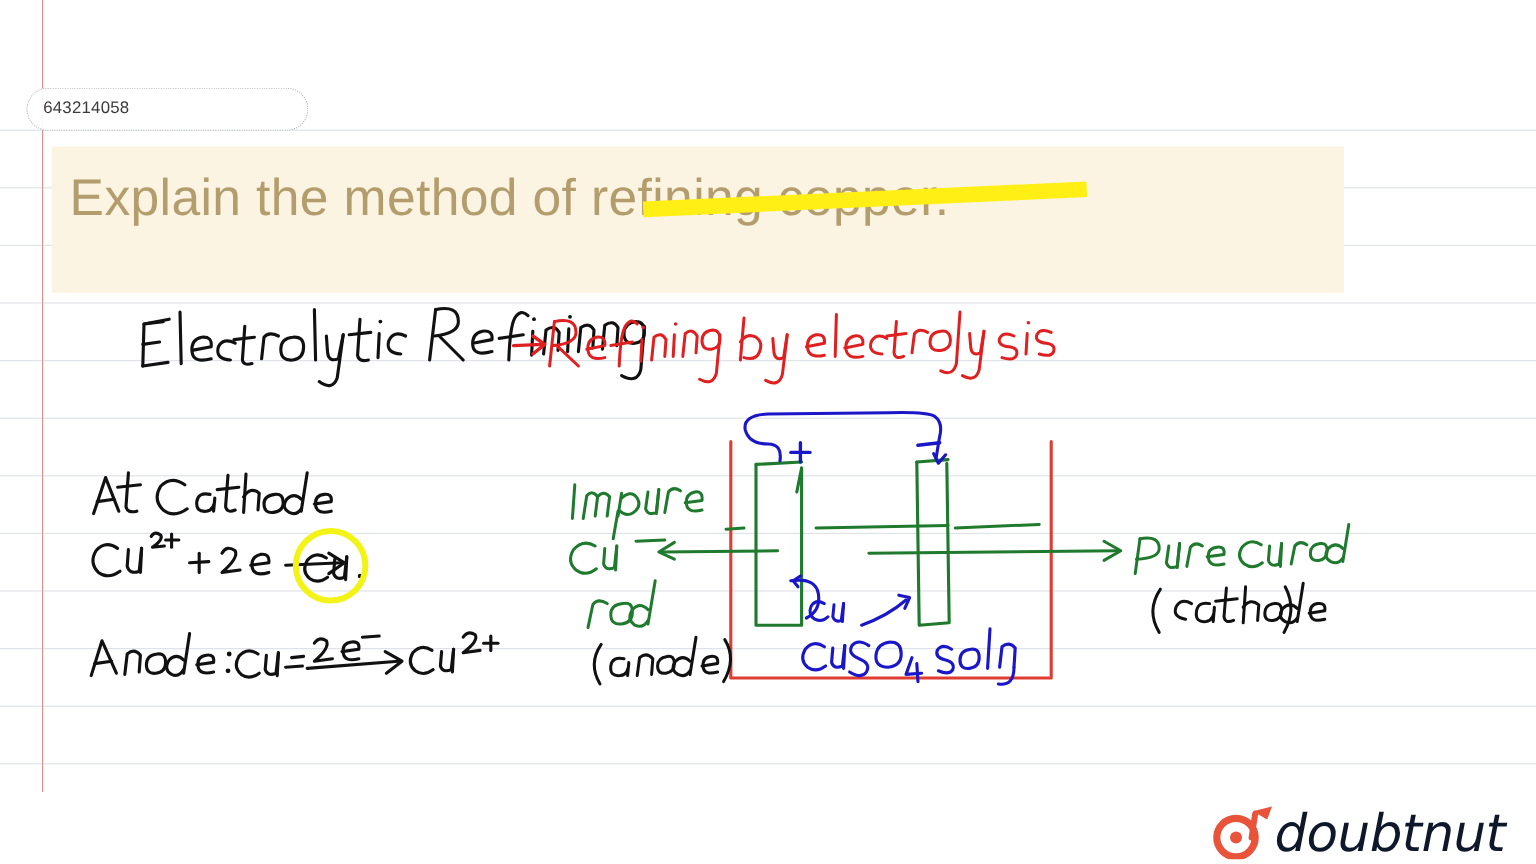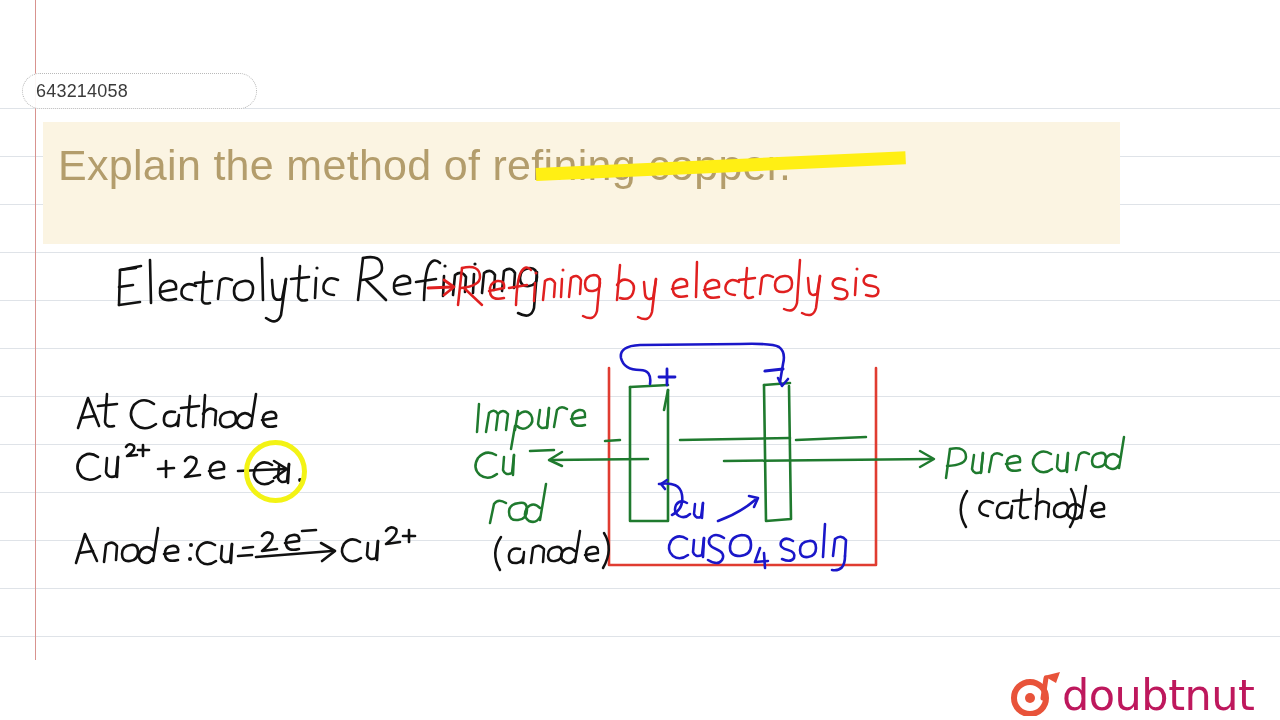--- a/index.html
+++ b/index.html
@@ -45,21 +45,21 @@
     height: 36px;
     border: 1px dotted #b9b9b9;
     border-radius: 19px;
     background: rgba(255,255,255,0.92);
     box-sizing: border-box;
   }
   .id-chip-text {
     position: absolute;
     left: 36px;
     top: 81px;
-    font-size: 18px;
+    font-size: 14px;
     color: #3b3b3b;
     letter-spacing: 0.2px;
   }
 
   
   .title-band {
     position: absolute;
     left: 43px;
     top: 122px;
     width: 1077px;
@@ -114,23 +114,24 @@
     position: absolute;
     left: 1010px;
     top: 668px;
     height: 48px;
   }
   .logo-text {
     position: absolute;
     left: 1062px;
     top: 670px;
     font-size: 43px;
-    color: #be185d;
+    color: #0f172a;
     letter-spacing: -0.5px;
     font-family: "DejaVu Sans", sans-serif;
+    font-style: italic;
   }
 </style>
 </head>
 <body>
 
 <div id="page">
 
   <div>
     <div class="rule-line" style="top:108px"></div>
     <div class="rule-line" style="top:156px"></div>

